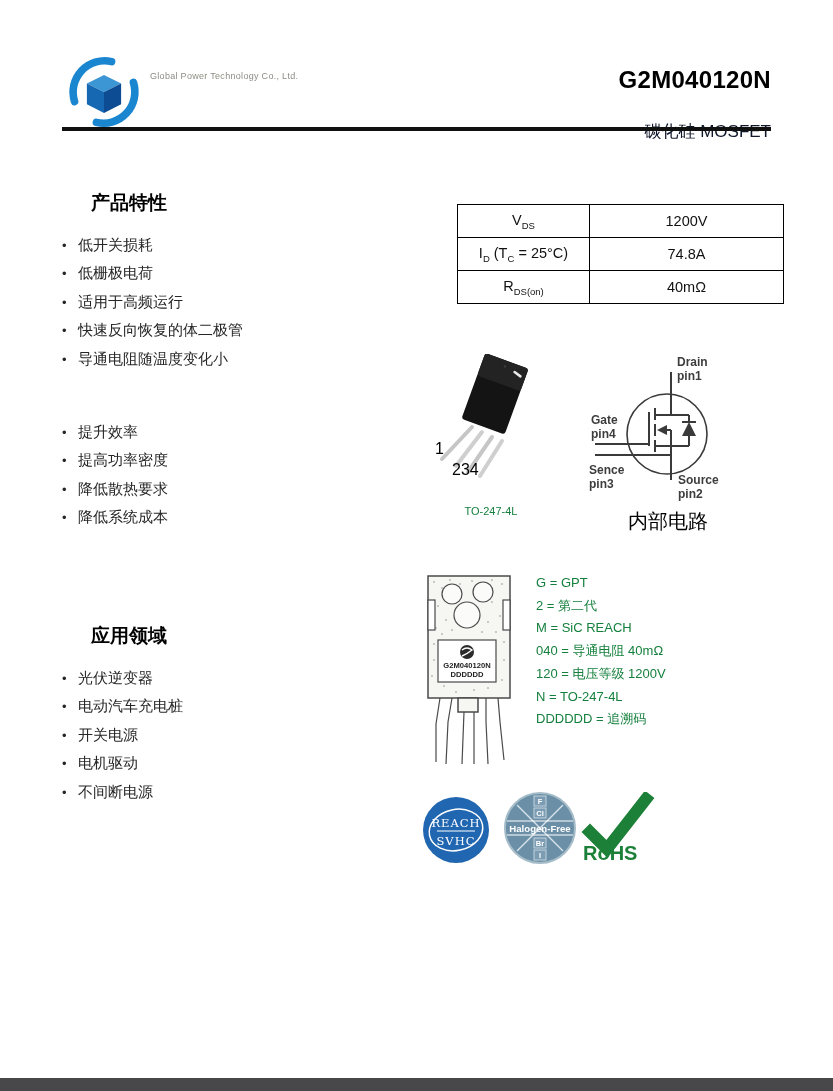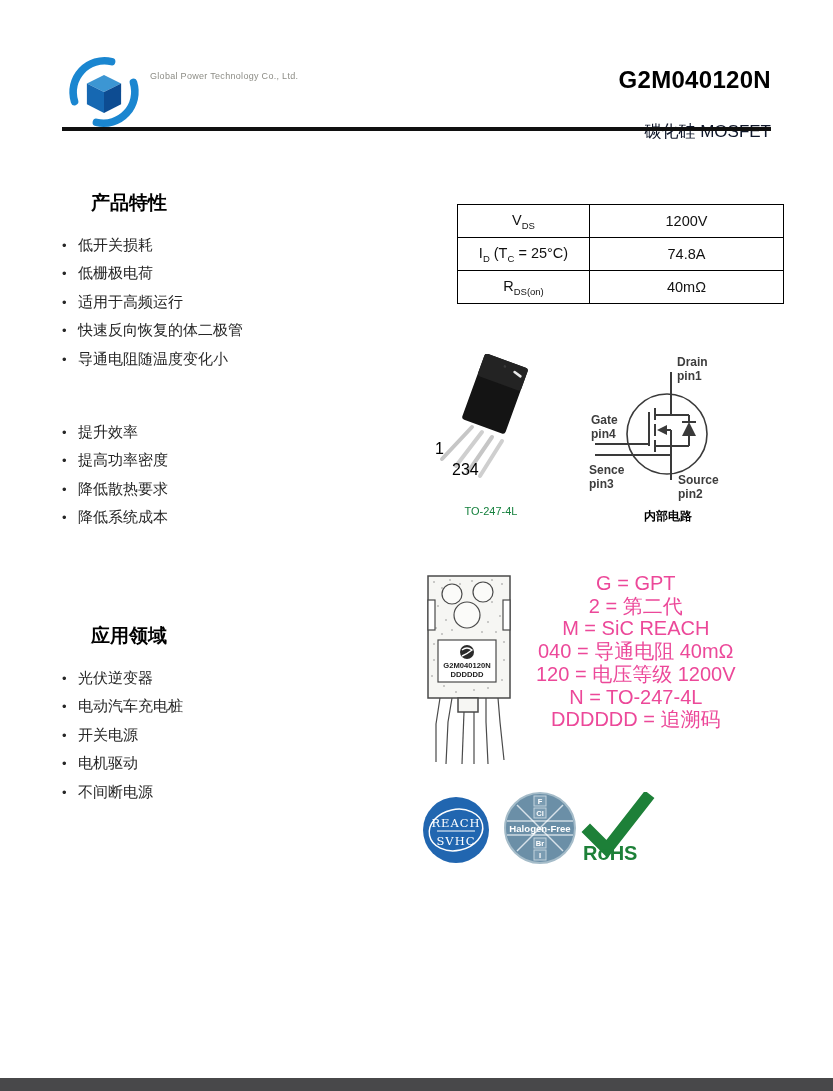--- a/index.html
+++ b/index.html
@@ -30,24 +30,24 @@
   
   .ratings{ position:absolute; left:457px; top:204px; border-collapse:collapse; width:327px; table-layout:fixed; }
   .ratings td{ border:1.4px solid #000; height:33px; text-align:center; vertical-align:middle; font-size:14.5px; color:#111; }
   .ratings td.param{ width:132px; }
   .ratings sub{ font-size:9.5px; }
 
   
   .pkg-photo{ position:absolute; left:430px; top:354px; }
   .pkg-caption{ position:absolute; left:430px; top:505px; width:122px; text-align:center; font-size:11px; font-weight:normal; color:#15803d; }
   .circuit{ position:absolute; left:583px; top:352px; }
-  .circuit-caption{ position:absolute; left:598px; top:508px; width:140px; text-align:center; font-size:12px; font-weight:bold; color:#000; }
+  .circuit-caption{ position:absolute; left:598px; top:508px; width:140px; text-align:center; font-size:20px; font-weight:normal; color:#000; }
   .marking-drawing{ position:absolute; left:422px; top:572px; }
   .decode{ position:absolute; left:536px; top:572px; list-style:none; }
-  .decode li{ font-size:20px; color:#ec4899; line-height:22.7px;text-align:center; }
+  .decode li{ font-size:13px; color:#15803d; line-height:22.7px; }
 
   .badge{ position:absolute; }
   #badge-reach{ left:422px; top:796px; }
   #badge-halogen{ left:503px; top:791px; }
   #badge-rohs{ left:581px; top:792px; }
 
   .footer-bar{ position:absolute; left:0; bottom:0; width:100%; height:13px; background:#48484a; }
 
   svg text{ font-family:"Liberation Sans", sans-serif; }
   .serif-txt{ font-family:"DejaVu Serif", serif; }

